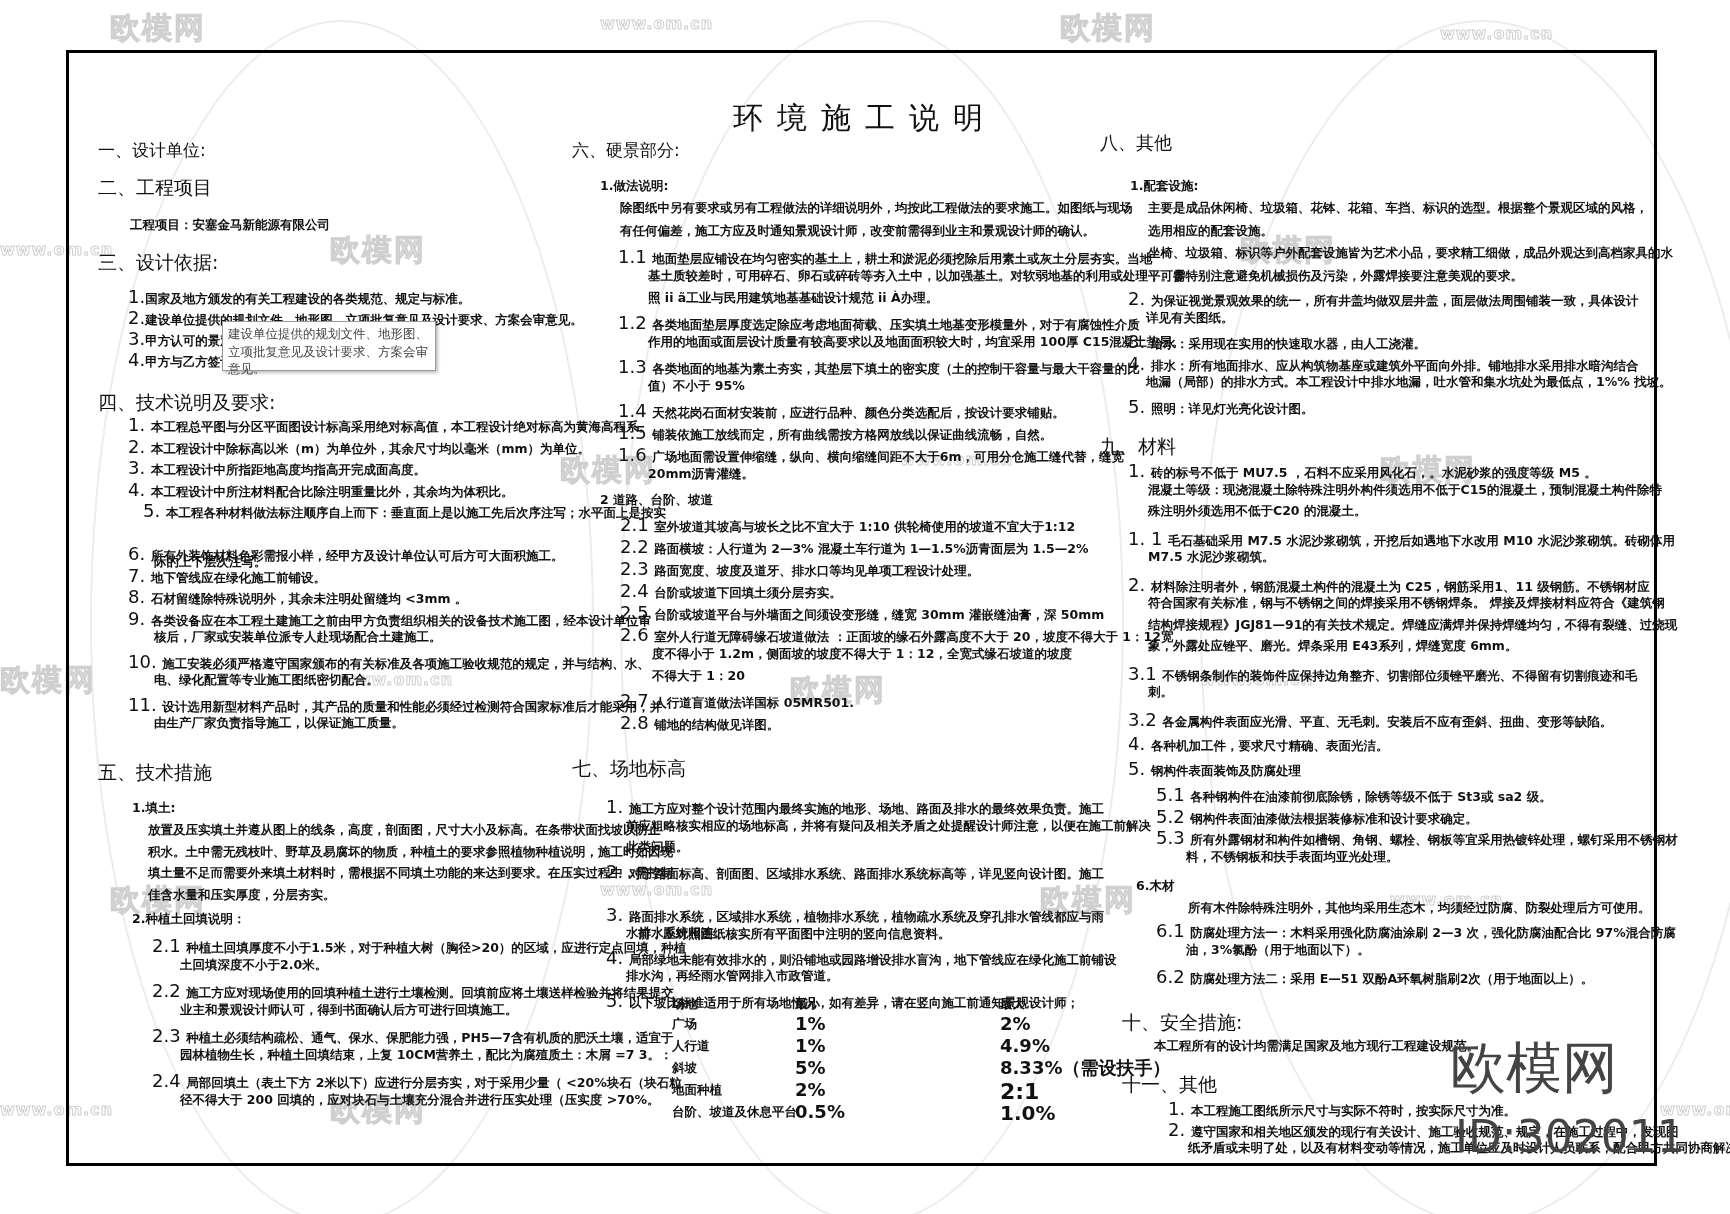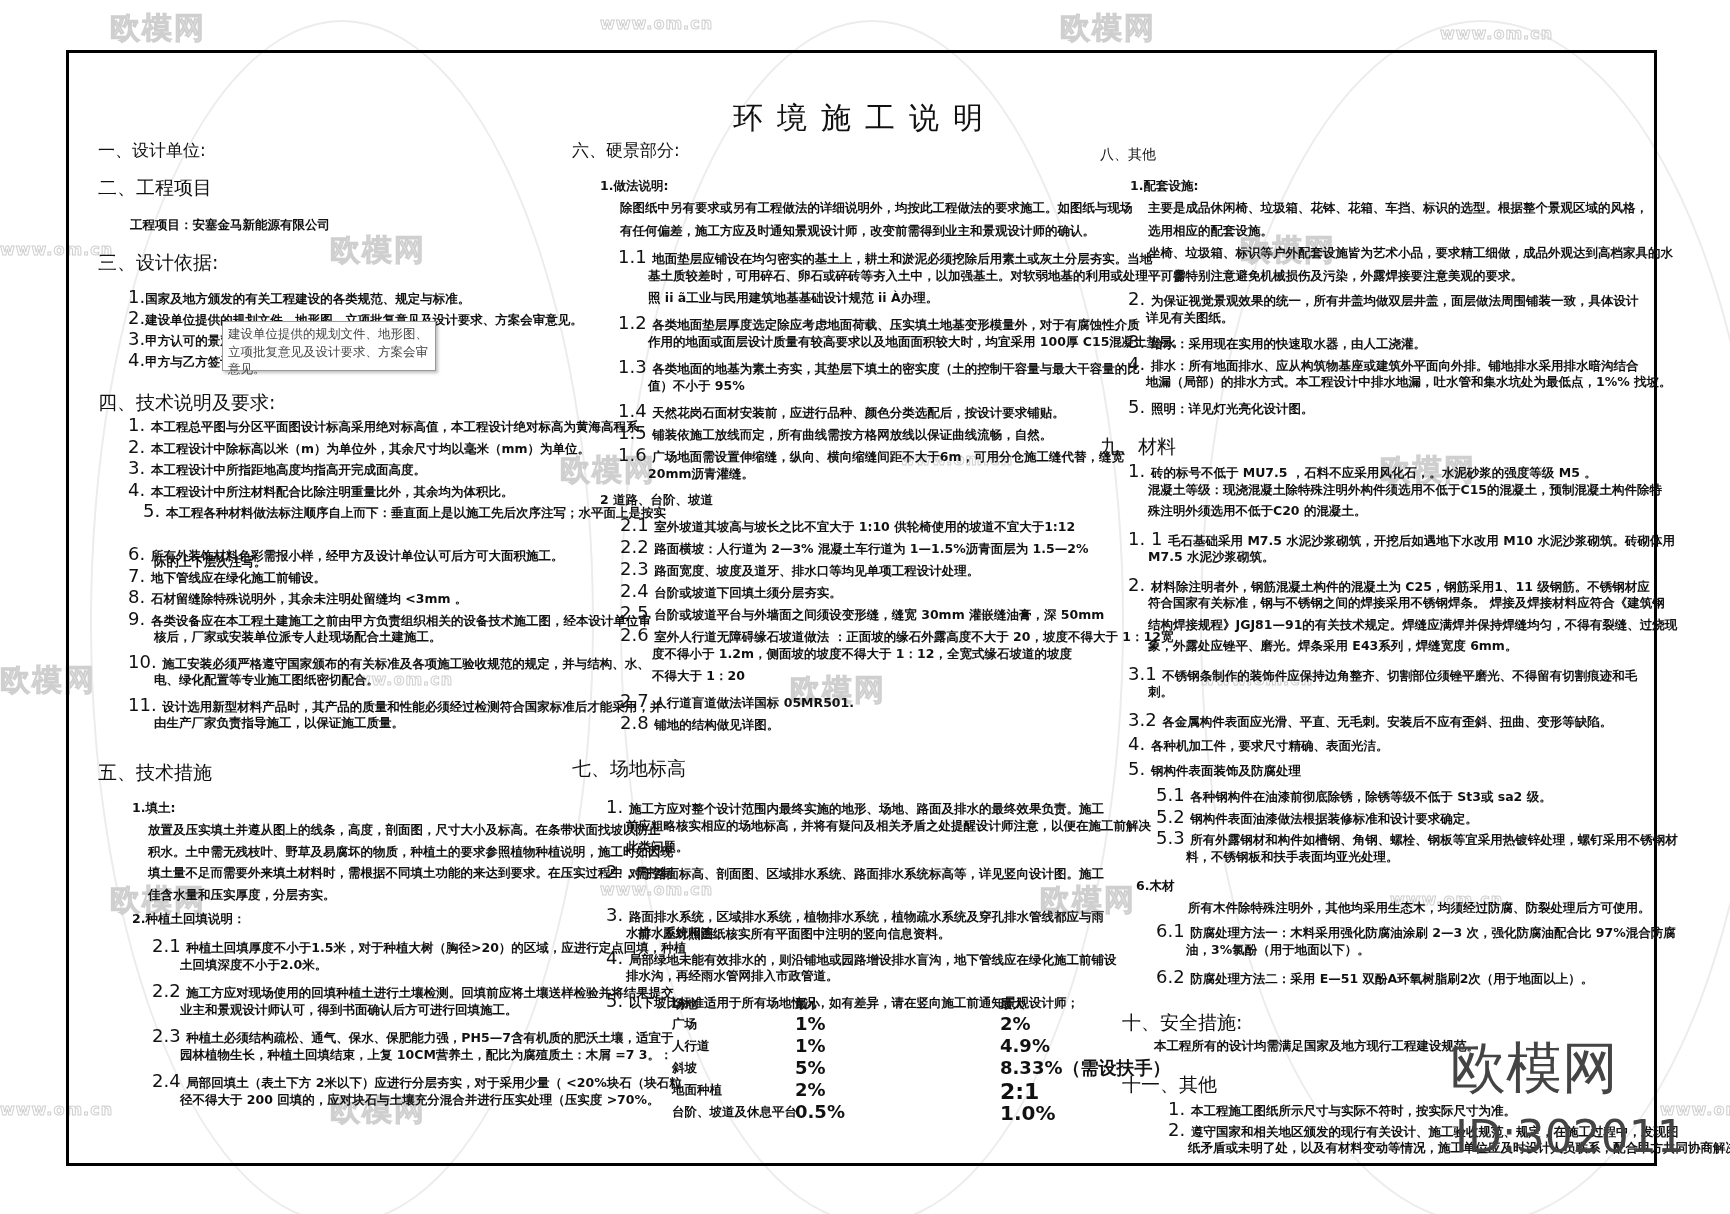--- a/index.html
+++ b/index.html
@@ -176,21 +176,21 @@
       <div class="t" style="left:672px;top:1082px;">地面种植</div>
       <div class="t n" style="left:795px;top:1079px;font-size:18px;">2%</div>
       <div class="t n" style="left:1000px;top:1079px;font-size:22px;">2:1</div>
       <div class="t" style="left:672px;top:1104px;">台阶、坡道及休息平台</div>
       <div class="t n" style="left:795px;top:1101px;font-size:18px;">0.5%</div>
       <div class="t n" style="left:1000px;top:1101px;font-size:20px;">1.0%</div>
     </div>
 </div>
 
 <div>
-  <div class="h" style="left:1100px;top:146px;font-size:14px;">八、其他</div>
+  <div class="h" style="left:1100px;top:131px;font-size:18px;">八、其他</div>
   <div class="t" style="left:1130px;top:178px;">1.配套设施:</div>
   <div id="s8-p1-lines">
       <div class="t" style="left:1148px;top:200px;">主要是成品休闲椅、垃圾箱、花钵、花箱、车挡、标识的选型。根据整个景观区域的风格，</div>
       <div class="t" style="left:1148px;top:222.5px;">选用相应的配套设施。</div>
       <div class="t" style="left:1148px;top:245px;">坐椅、垃圾箱、标识等户外配套设施皆为艺术小品，要求精工细做，成品外观达到高档家具的水</div>
       <div class="t" style="left:1148px;top:267.5px;">平。需特别注意避免机械损伤及污染，外露焊接要注意美观的要求。</div>
     </div>
   <div id="s8-items">
       <div class="t" style="left:1128px;top:288px;"><span class="n">2. </span><span>为保证视觉景观效果的统一，所有井盖均做双层井盖，面层做法周围铺装一致，具体设计</span></div>
       <div class="t" style="left:1146px;top:309.5px;"><span>详见有关图纸。</span></div>

